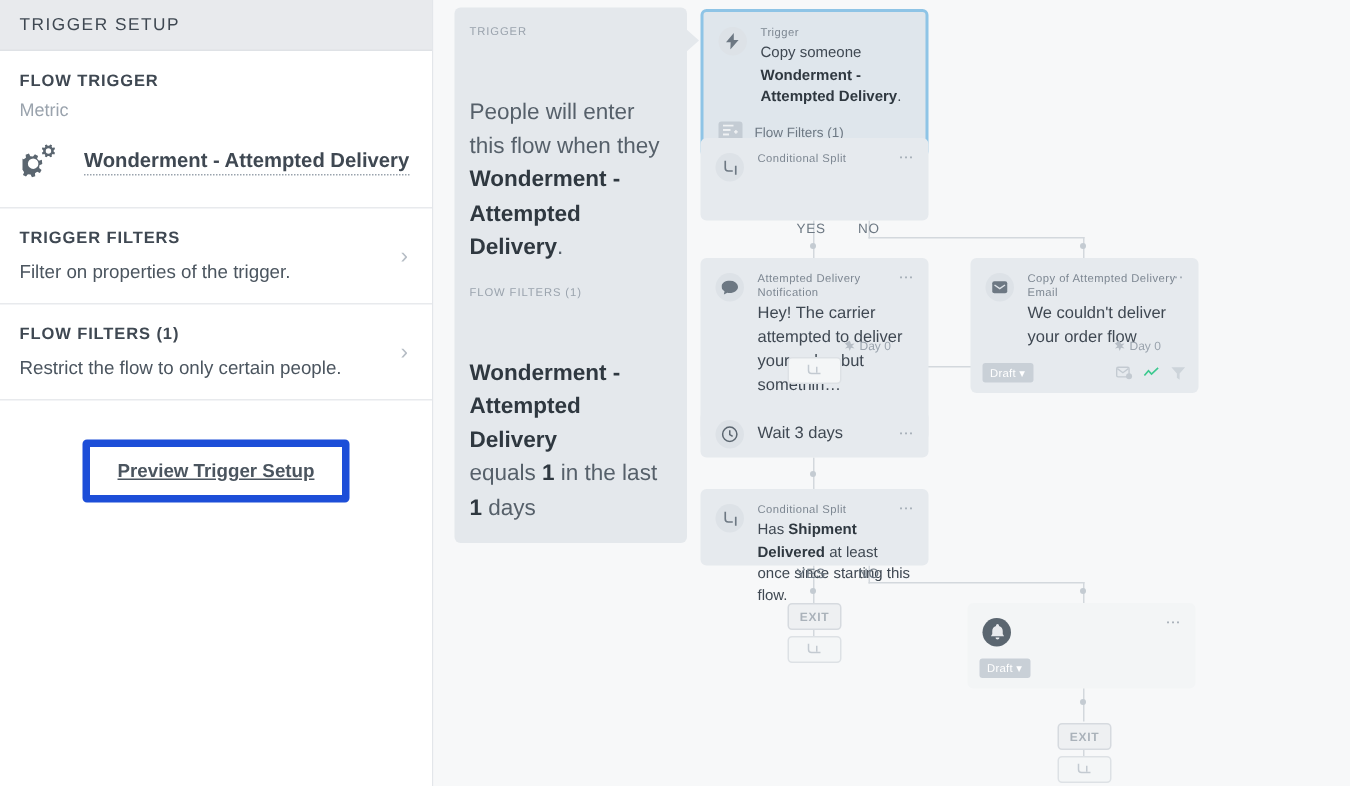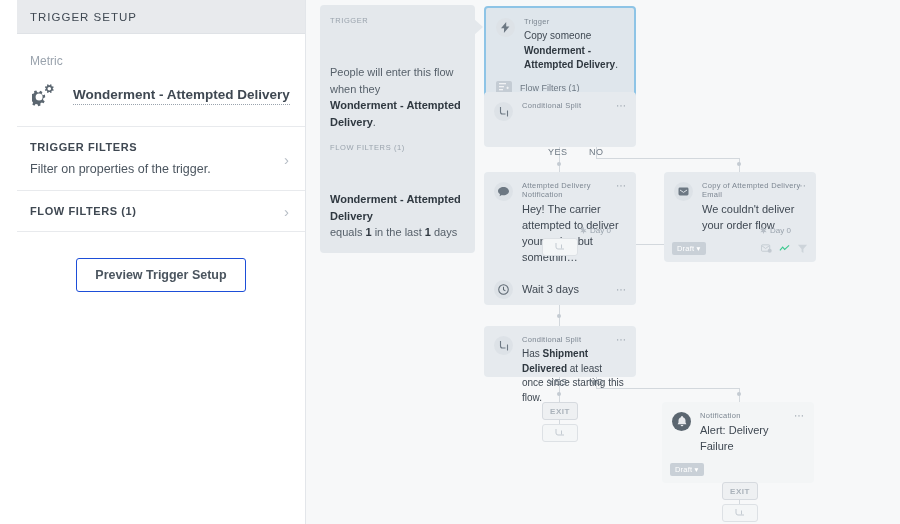--- a/index.html
+++ b/index.html
@@ -3,21 +3,21 @@
 <meta charset="utf-8">
 <style>
   * { box-sizing: border-box; margin: 0; padding: 0; }
   html, body {
     width: 900px; height: 524px;
     overflow: hidden;
     font-family: "Liberation Sans", sans-serif;
     background: #ffffff;
     -webkit-font-smoothing: antialiased;
   }
-  #app { position: relative; width: 900px; height: 493px; display: flex; padding-left: 17px; }
+  #app { position: relative; width: 900px; height: 493px; display: flex; }
 
   
   .sidebar {
     width: 289px; height: 524px;
     background: #ffffff;
     border-right: 1px solid #e3e6ea;
     position: relative;
     flex: 0 0 289px;
   }
   .sidebar-header {
@@ -75,27 +75,28 @@
     font-weight: bold;
     color: #3f4852;
     border-bottom: 1px dotted #9aa3ad;
     padding-bottom: 2px;
     cursor: pointer;
   }
   .preview-wrap { padding-top: 26px; text-align: center; }
   .preview-btn {
     display: inline-block;
     background: #ffffff;
-    border: 1px solid #1d4ed8;
+    border: 5px solid #1d4ed8;
     border-radius: 3px;
     padding: 9px 18px;
     font-size: 12.5px;
     font-weight: bold;
     color: #4b555f;
     cursor: pointer;
+    text-decoration: underline;
   }
 
   
   .canvas {
     position: relative;
     flex: 1 1 auto;
     height: 524px;
     background: #f7f8f9;
     overflow: hidden;
   }
@@ -118,21 +119,21 @@
     border-bottom: 8px solid transparent;
     border-left: 9px solid #e4e8ec;
   }
   .ts-label {
     font-size: 7.5px;
     letter-spacing: 0.6px;
     color: #9aa3ad;
     text-transform: uppercase;
     margin-bottom: 5px;
   }
-  .ts-text { font-size: 11px; color: #56606a; line-height: 1.5; margin-top: 39px; }
+  .ts-text { font-size: 15px; color: #56606a; line-height: 1.5; margin-top: 39px; }
   .ts-text b { color: #2f3840; font-weight: bold; }
   .ts-gap { height: 13px; }
 
   
   .node {
     position: absolute;
     background: #e6eaee;
     border-radius: 4px;
   }
   .node.white { background: #f0f2f4; }
@@ -259,20 +260,21 @@
 
 <div id="app">
 
   <div class="sidebar">
 
     <div class="sidebar-header">
       <span class="sidebar-header-title">TRIGGER SETUP</span>
     </div>
 
     <div class="section" style="padding-bottom:18px;">
+      <div class="section-label">FLOW TRIGGER</div>
       <div class="section-sub">Metric</div>
       <div class="trigger-row">
         <span class="gear-icon">
           <svg class="ic" width="28" height="24" viewBox="0 0 28 24">
             <g fill="#5b6670">
               <path d="M21.2 2.2 20.1 2.6l-.7-.7.3-1.1-1.2-.5-.7.9h-1l-.7-.9-1.2.5.3 1.1-.7.7-1.1-.4-.5 1.2.9.7v1l-.9.7.5 1.2 1.1-.4.7.7-.3 1.1 1.2.5.7-.9h1l.7.9 1.2-.5-.3-1.1.7-.7 1.1.4.5-1.2-.9-.7v-1l.9-.7zm-3.9 4.3a1.8 1.8 0 1 1 0-3.6 1.8 1.8 0 0 1 0 3.6z"></path>
               <path d="M12.9 12.5l-1.9.7-1.3-1.3.7-1.9-2.1-1.2-1.3 1.6-1.8-.2-.9-1.8-2.2.7.2 2-1.5 1-1.8-.8-1.1 2 1.6 1.3-.2 1.8-1.9.9.7 2.2 2-.2 1 1.5-.8 1.8 2 1.1 1.3-1.6 1.8.2.9 1.9 2.2-.7-.2-2 1.5-1 1.8.8 1.1-2-1.6-1.3.2-1.8 1.9-.9zM7.1 18.6a3.5 3.5 0 1 1 0-7 3.5 3.5 0 0 1 0 7z" transform="translate(0,-2)"></path>
             </g>
           </svg>
         </span>
@@ -281,20 +283,21 @@
     </div>
 
     <div class="section">
       <div class="section-label">TRIGGER FILTERS</div>
       <div class="section-desc">Filter on properties of the trigger.</div>
       <span class="chevron">›</span>
     </div>
 
     <div class="section">
       <div class="section-label">FLOW FILTERS (1)</div>
+      <div class="section-desc">Restrict the flow to only certain people.</div>
       <span class="chevron">›</span>
     </div>
 
     <div class="preview-wrap">
       <span class="preview-btn">Preview Trigger Setup</span>
     </div>
   </div>
 
   <div class="canvas">
 
@@ -533,24 +536,20 @@
 
     <div class="node white" style="left:356px; top:402px; width:152px; background:#f3f5f6;">
       <span class="node-dots">⋯</span>
       <div class="node-inner">
         <span class="node-icon dark">
           <svg class="ic" width="10" height="11" viewBox="0 0 10 11">
             <path d="M5 0a1 1 0 0 0-1 1v.3C2.5 1.7 1.5 3 1.5 4.6v2L.6 8.2h8.8L8.5 6.6v-2C8.5 3 7.5 1.7 6 1.3V1a1 1 0 0 0-1-1z" fill="#e8eaed"></path>
             <path d="M3.7 9a1.3 1.3 0 0 0 2.6 0z" fill="#e8eaed"></path>
           </svg>
         </span>
-        <div class="node-body">
-          <div class="node-kicker">Notification</div>
-          <div class="node-title big">Alert: Delivery Failure</div>
-        </div>
       </div>
       <div class="node-footer">
         <span class="draft-chip">Draft ▾</span>
       </div>
     </div>
 
     <div class="exit-box" style="left:416px; top:482px;">
       <span>EXIT</span>
     </div>
     <div class="merge-box" style="left:416px; top:504px;">

